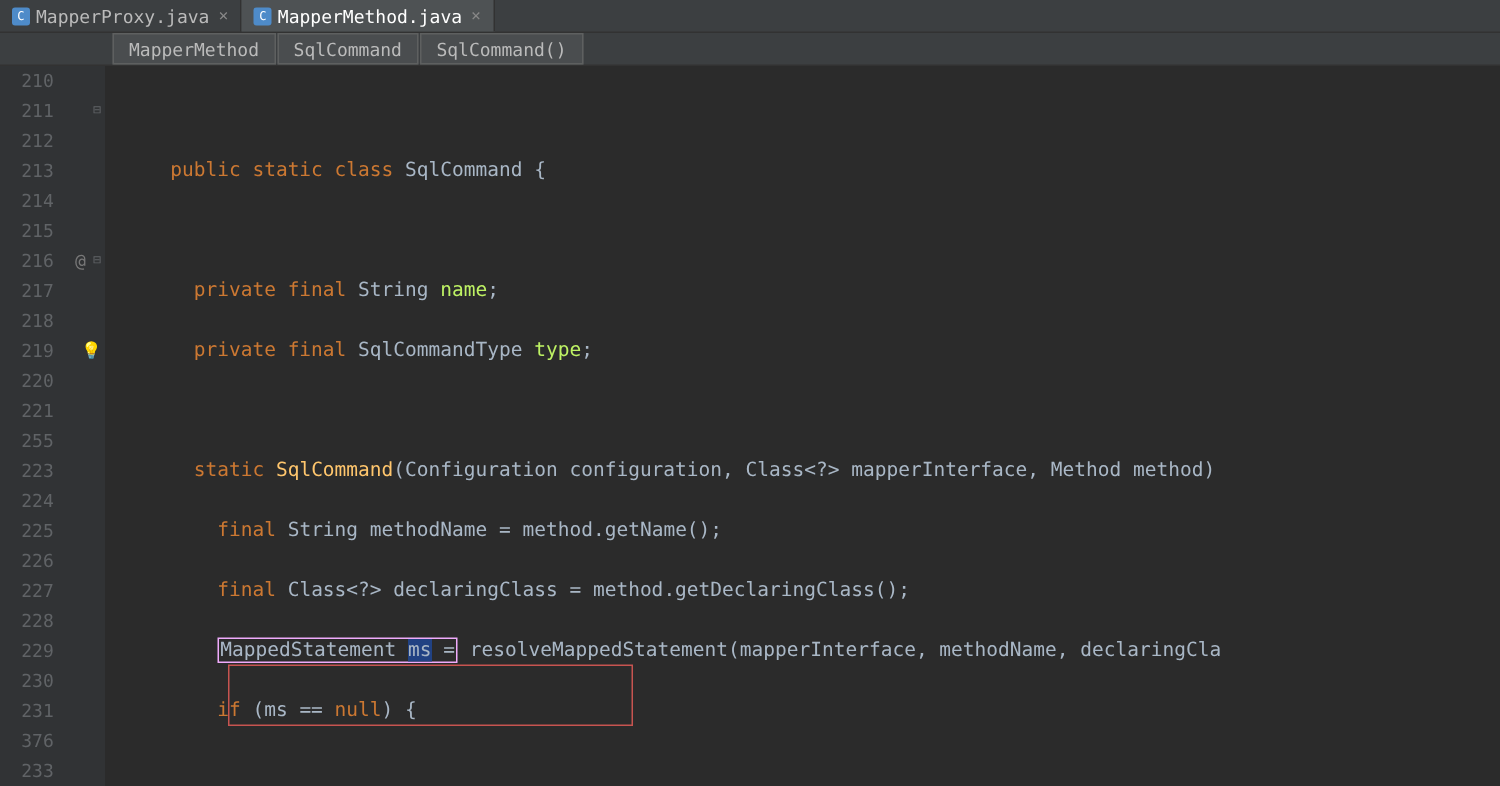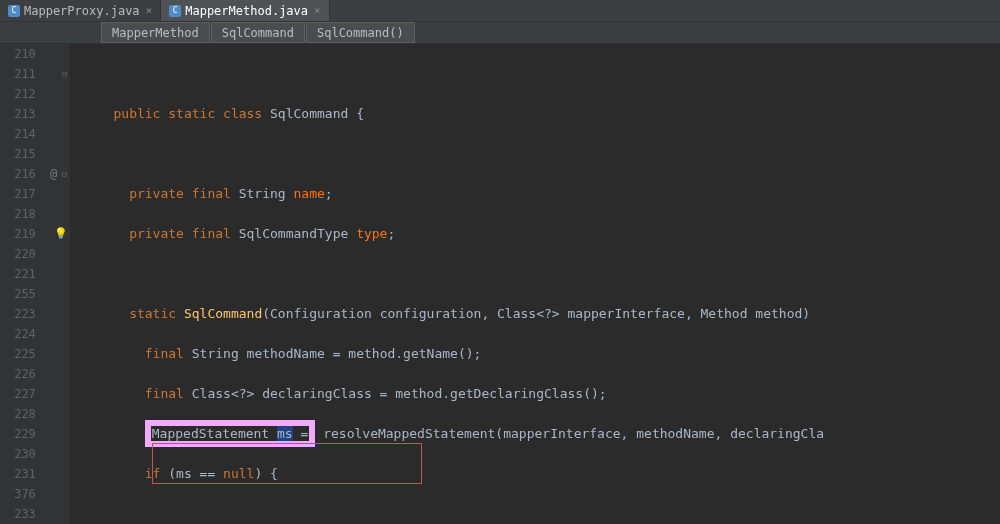--- a/index.html
+++ b/index.html
@@ -45,21 +45,21 @@
     }
     .tab-close {
       margin-left: 6px;
       color: #888;
       font-size: 11px;
     }
     .breadcrumb {
       background: #3c3f41;
       display: flex;
       height: 22px;
-      padding-left: 101px;
+      padding-left: 75px;
       border-bottom: 1px solid #323232;
     }
     .breadcrumb-item {
       padding: 2px 10px;
       background: #4a4d4f;
       border: 1px solid #5e6060;
       color: #bbbbbb;
       font-size: 12px;
       margin-right: 1px;
       display: flex;
@@ -107,24 +107,24 @@
       padding-left: 20px;
       line-height: 20px;
       white-space: pre;
       position: relative;
     }
     .code-line {
       height: 20px;
     }
     .kw { color: #cc7832; }
     .method { color: #ffc66d; }
-    .field { color: #f97316; }
+    .field { color: #bef264; }
     .hl-sel { background: #214283; }
     .red-box {
-      border: 6px solid #f0abfc;
+      border: 1px solid #f0abfc;
       padding: 0 1px;
     }
     .red-box2 {
       position: absolute;
       border: 1px solid #c75450;
       pointer-events: none;
     }
   </style>
 </head>
 <body>

